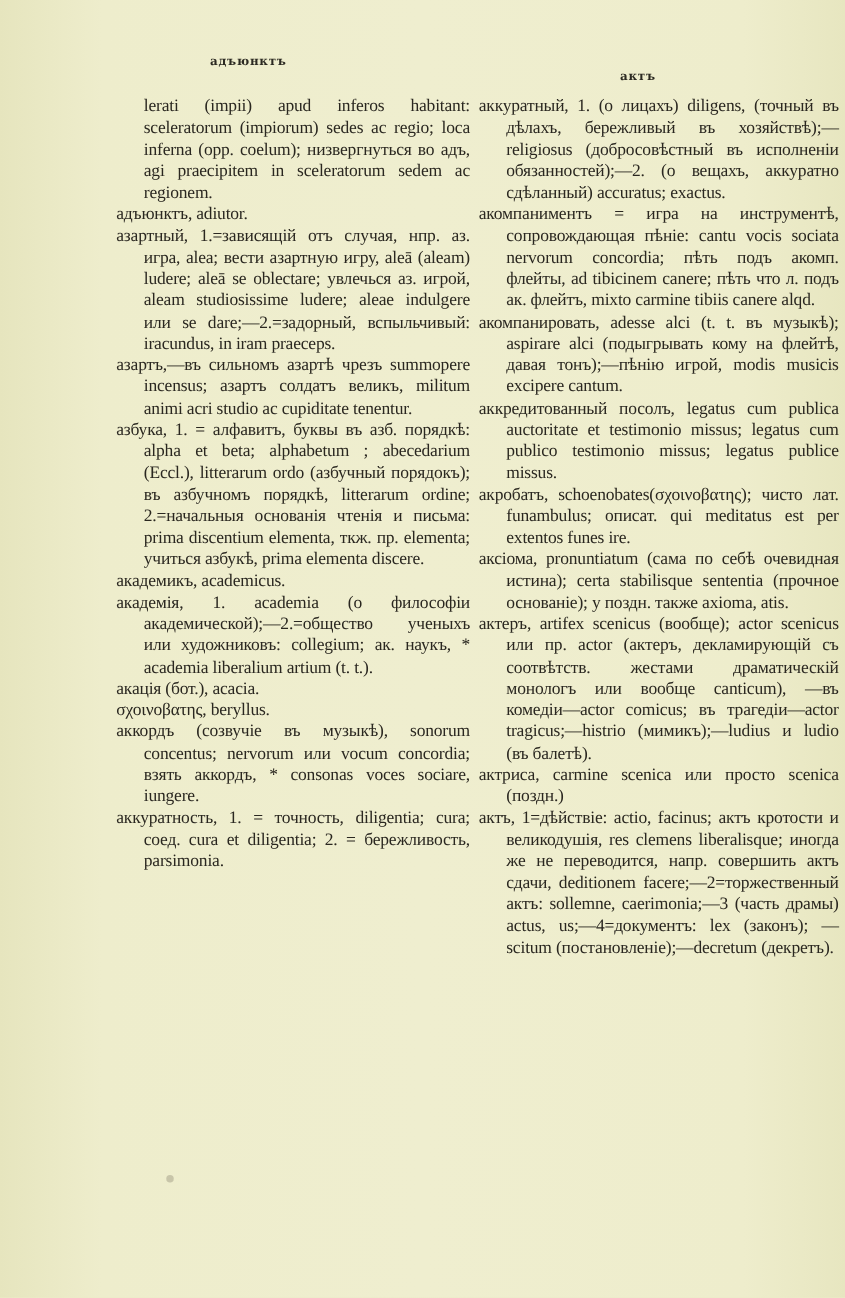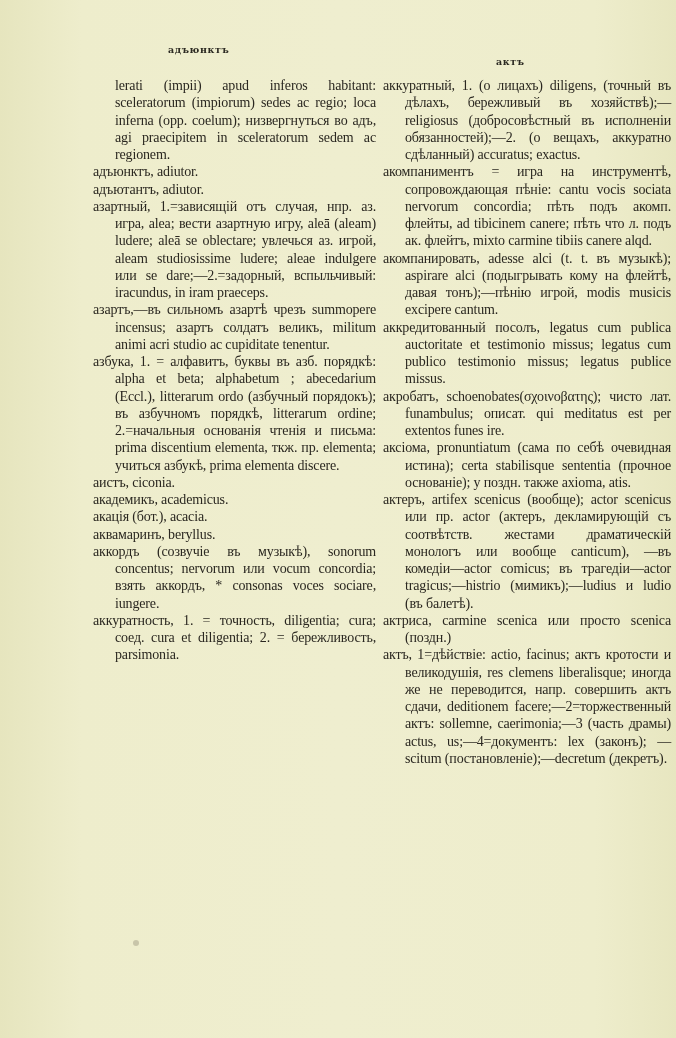--- a/index.html
+++ b/index.html
@@ -39,28 +39,27 @@
 <div class="page">
 
   <div class="header">
     <span class="left">адъюнктъ</span>
     <span class="right">актъ</span>
   </div>
 
   <div class="col left">
     <p class="entry cont">lerati (impii) apud inferos habitant: sceleratorum (impiorum) sedes ac regio; loca inferna (opp. coelum); низвергнуться во адъ, agi praecipitem in sceleratorum sedem ac regionem.</p>
     <p class="entry">адъюнктъ, adiutor.</p>
-    <p class="entry">адъютантъ, adiutor.</p>
     <p class="entry">азартный, 1.=зависящій отъ случая, нпр. аз. игра, alea; вести азартную игру, aleā (aleam) ludere; aleā se oblectare; увлечься аз. игрой, aleam studiosissime ludere; aleae indulgere или se dare;—2.=задорный, вспыльчивый: iracundus, in iram praeceps.</p>
     <p class="entry">азартъ,—въ сильномъ азартѣ чрезъ summopere incensus; азартъ солдатъ великъ, militum animi acri studio ac cupiditate tenentur.</p>
     <p class="entry">азбука, 1. = алфавитъ, буквы въ азб. порядкѣ: alpha et beta; alphabetum ; abecedarium (Eccl.), litterarum ordo (азбучный порядокъ); въ азбучномъ порядкѣ, litterarum ordine; 2.=начальныя основанія чтенія и письма: prima discentium elementa, ткж. пр. elementa; учиться азбукѣ, prima elementa discere.</p>
-    <p class="entry">аистъ, ciconia.</p>
     <p class="entry">академикъ, academicus.</p>
+    <p class="entry">академія, 1. academia (о философіи академической);—2.=общество ученыхъ или художниковъ: collegium; ак. наукъ, * academia liberalium artium (t. t.).</p>
     <p class="entry">акація (бот.), acacia.</p>
-    <p class="entry">аквамаринъ, beryllus.</p>
+    <p class="entry">σχοινοβατης, beryllus.</p>
     <p class="entry">аккордъ (созвучіе въ музыкѣ), sonorum concentus; nervorum или vocum concordia; взять аккордъ, * consonas voces sociare, iungere.</p>
     <p class="entry">аккуратность, 1. = точность, diligentia; cura; соед. cura et diligentia; 2. = бережливость, parsimonia.</p>
   </div>
 
   <div class="col right">
     <p class="entry">аккуратный, 1. (о лицахъ) diligens, (точный въ дѣлахъ, бережливый въ хозяйствѣ);—religiosus (добросовѣстный въ исполненіи обязанностей);—2. (о вещахъ, аккуратно сдѣланный) accuratus; exactus.</p>
     <p class="entry">акомпаниментъ = игра на инструментѣ, сопровождающая пѣніе: cantu vocis sociata nervorum concordia; пѣть подъ акомп. флейты, ad tibicinem canere; пѣть что л. подъ ак. флейтъ, mixto carmine tibiis canere alqd.</p>
     <p class="entry">акомпанировать, adesse alci (t. t. въ музыкѣ); aspirare alci (подыгрывать кому на флейтѣ, давая тонъ);—пѣнію игрой, modis musicis excipere cantum.</p>
     <p class="entry">аккредитованный посолъ, legatus cum publica auctoritate et testimonio missus; legatus cum publico testimonio missus; legatus publice missus.</p>
     <p class="entry">акробатъ, schoenobates(σχοινοβατης); чисто лат. funambulus; описат. qui meditatus est per extentos funes ire.</p>

